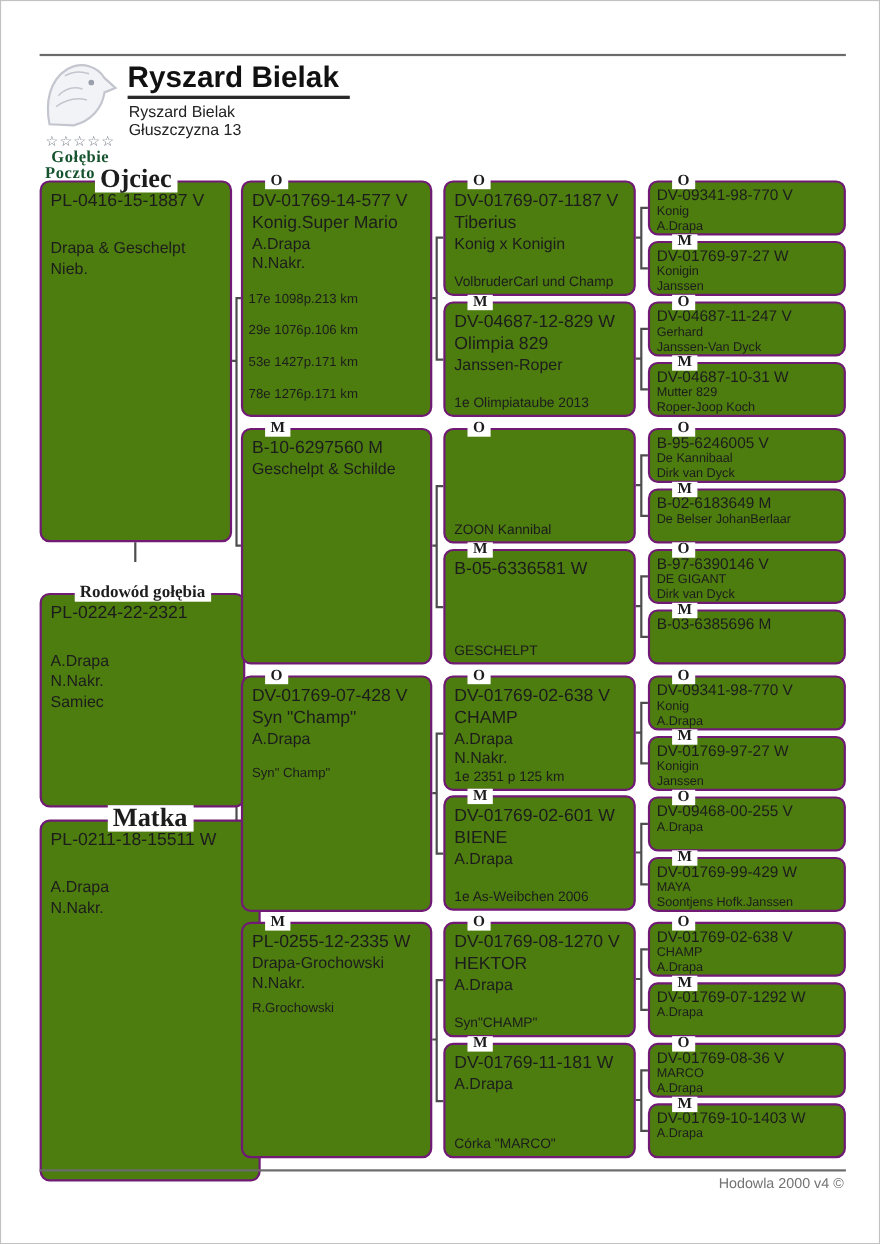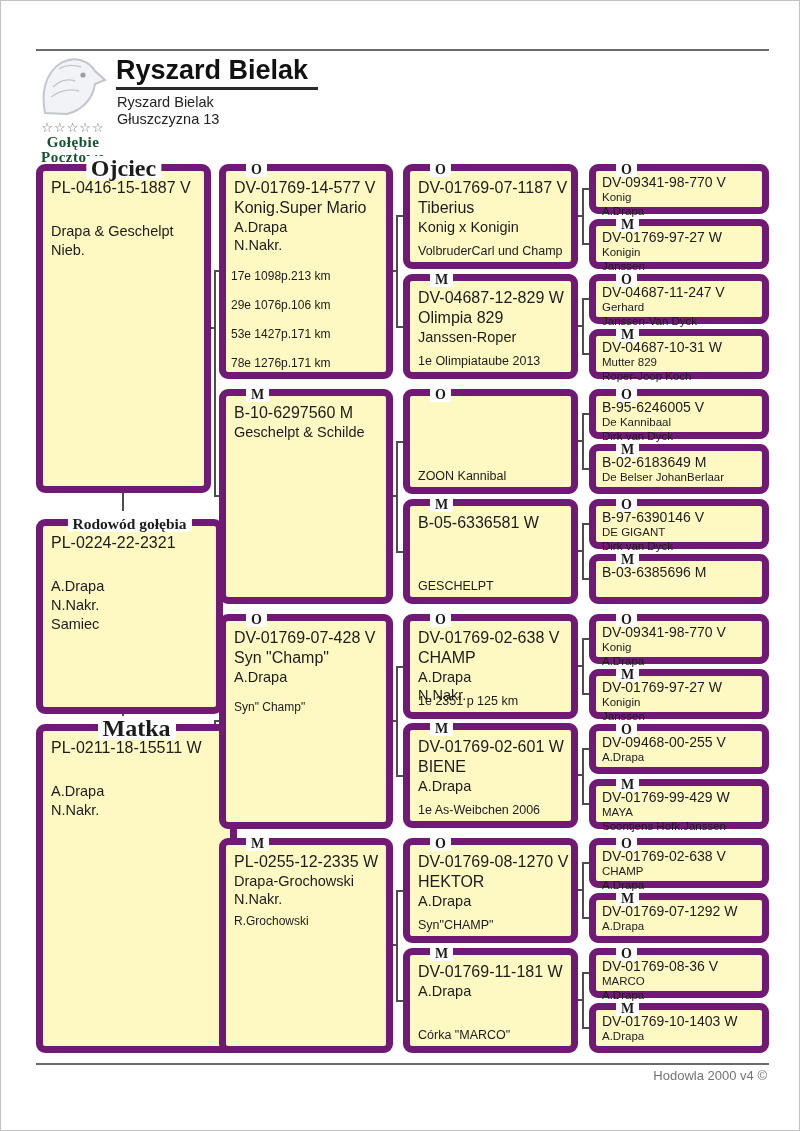--- a/index.html
+++ b/index.html
@@ -1,20 +1,20 @@
 <!DOCTYPE html>
 <html><head>
 <meta charset="utf-8">
 <style>
   *{margin:0;padding:0;box-sizing:border-box}
   html,body{background:#e9e9e9}
   .page{position:relative;width:800px;height:1131px;margin:0 auto;background:#fff;
         font-family:"Liberation Sans",sans-serif;color:#1c1c1c;overflow:hidden;border:1px solid #c2c2c2}
   .rule{position:absolute;height:2px;background:#6b6b6b}
-  .box{position:absolute;background:#fef9c3;border:7px solid #701a75;border-radius:9px}
+  .box{position:absolute;background:#4d7c0f;border:2px solid #701a75;border-radius:9px}
   .blabel{position:absolute;background:#fff;padding:0 5px;line-height:1;
           font-family:"Liberation Serif",serif;font-weight:bold;color:#1c1c1c;white-space:nowrap}
   .sex{top:-8px;left:20px;font-size:14px}
   .head1{top:-15px;left:50%;transform:translateX(-50%);font-size:24px}
   .head2{top:-10px;left:50%;transform:translateX(-50%);font-size:15.5px}
   .ring{font-size:16px;line-height:21px;padding:6px 8px 0;white-space:nowrap}
   .l2{font-size:16px;line-height:20px;padding:0 8px;white-space:nowrap}
   .l3,.l4{font-size:14.5px;line-height:18px;padding:0 8px;white-space:nowrap}
   .gap{height:24px}
   .t{font-size:14.5px;line-height:19px;padding:0 8px;white-space:nowrap}
@@ -84,30 +84,30 @@
   </svg>
 
   <div class="box" style="left:35px;top:163px;width:175px;height:329px">
     <div class="blabel head1">Ojciec</div>
     <div class="ring">PL-0416-15-1887 V</div>
     <div class="gap"></div>
     <div class="t">Drapa &amp; Geschelpt</div>
     <div class="t">Nieb.</div>
   </div>
 
-  <div class="box" style="left:35px;top:518px;width:187px;height:195px">
+  <div class="box" style="left:35px;top:538px;width:187px;height:195px">
     <div class="blabel head2">Rodowód gołębia</div>
     <div class="ring">PL-0224-22-2321</div>
     <div class="gap"></div>
     <div class="t">A.Drapa</div>
     <div class="t">N.Nakr.</div>
     <div class="t">Samiec</div>
   </div>
 
-  <div class="box" style="left:35px;top:723px;width:201px;height:329px">
+  <div class="box" style="left:35px;top:744px;width:201px;height:329px">
     <div class="blabel head1">Matka</div>
     <div class="ring">PL-0211-18-15511 W</div>
     <div class="gap"></div>
     <div class="t">A.Drapa</div>
     <div class="t">N.Nakr.</div>
   </div>
 
   <div class="box g2" style="top:163px">
     <div class="blabel sex">O</div>
     <div class="ring">DV-01769-14-577 V</div>

